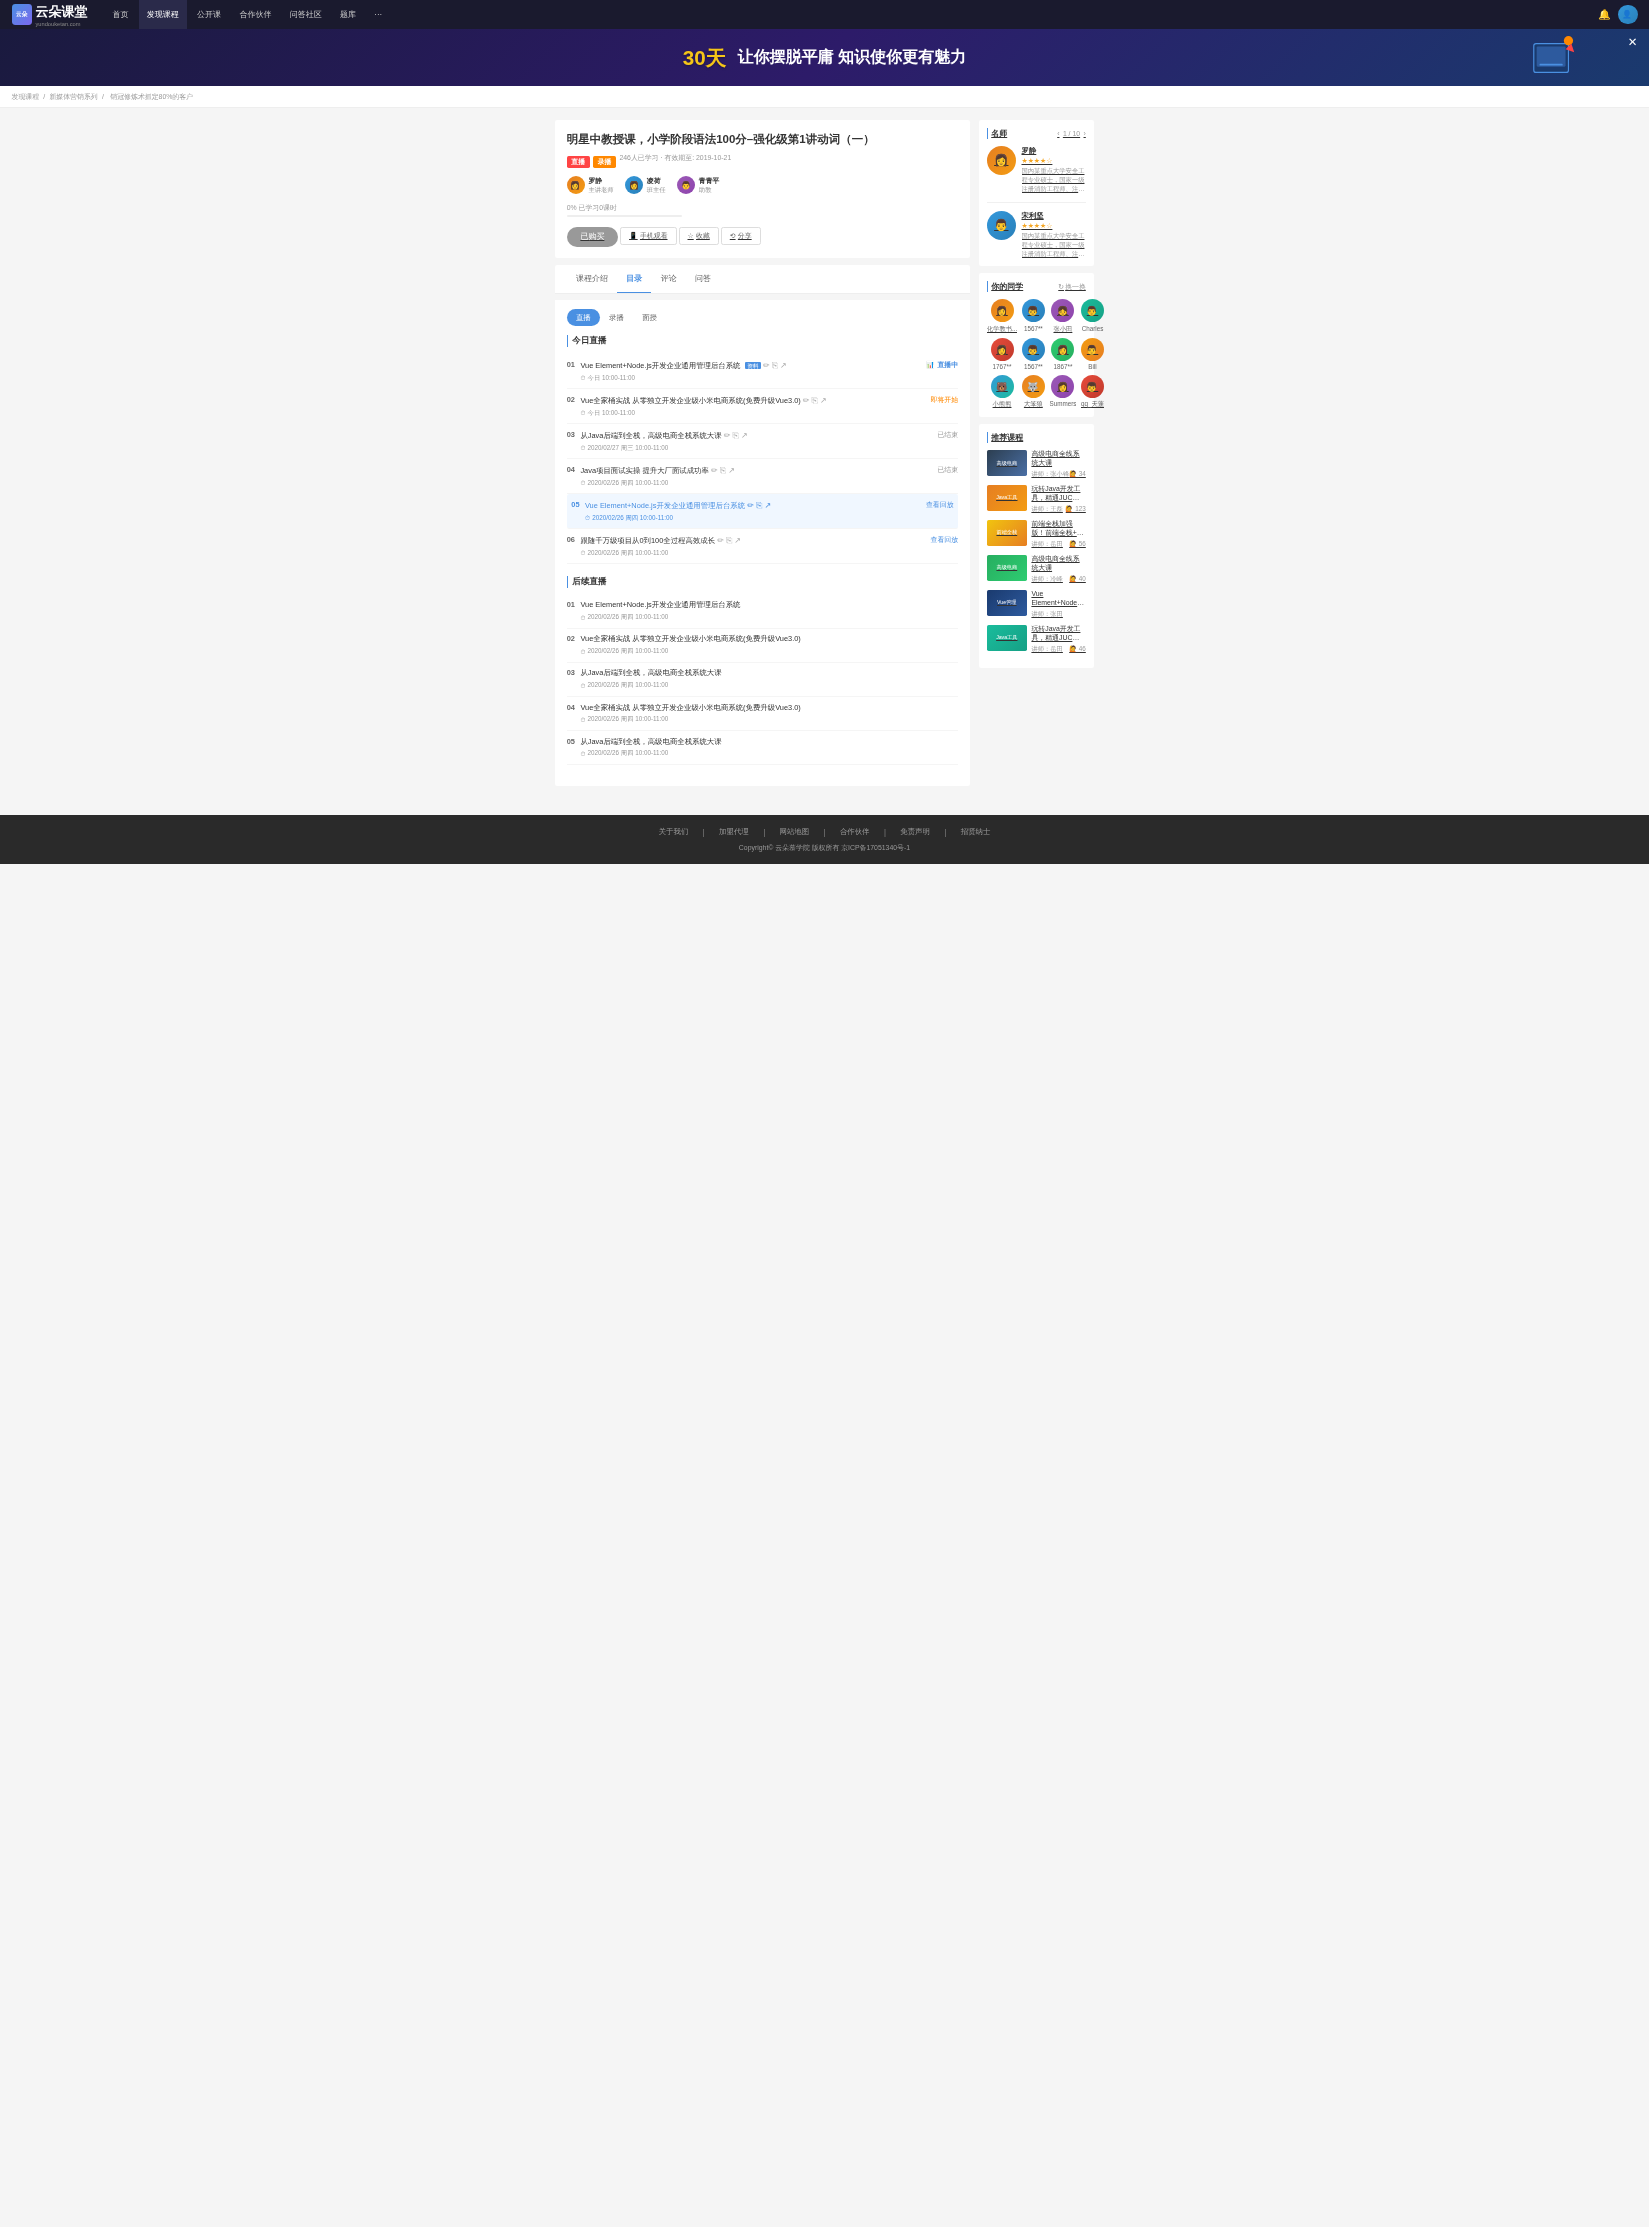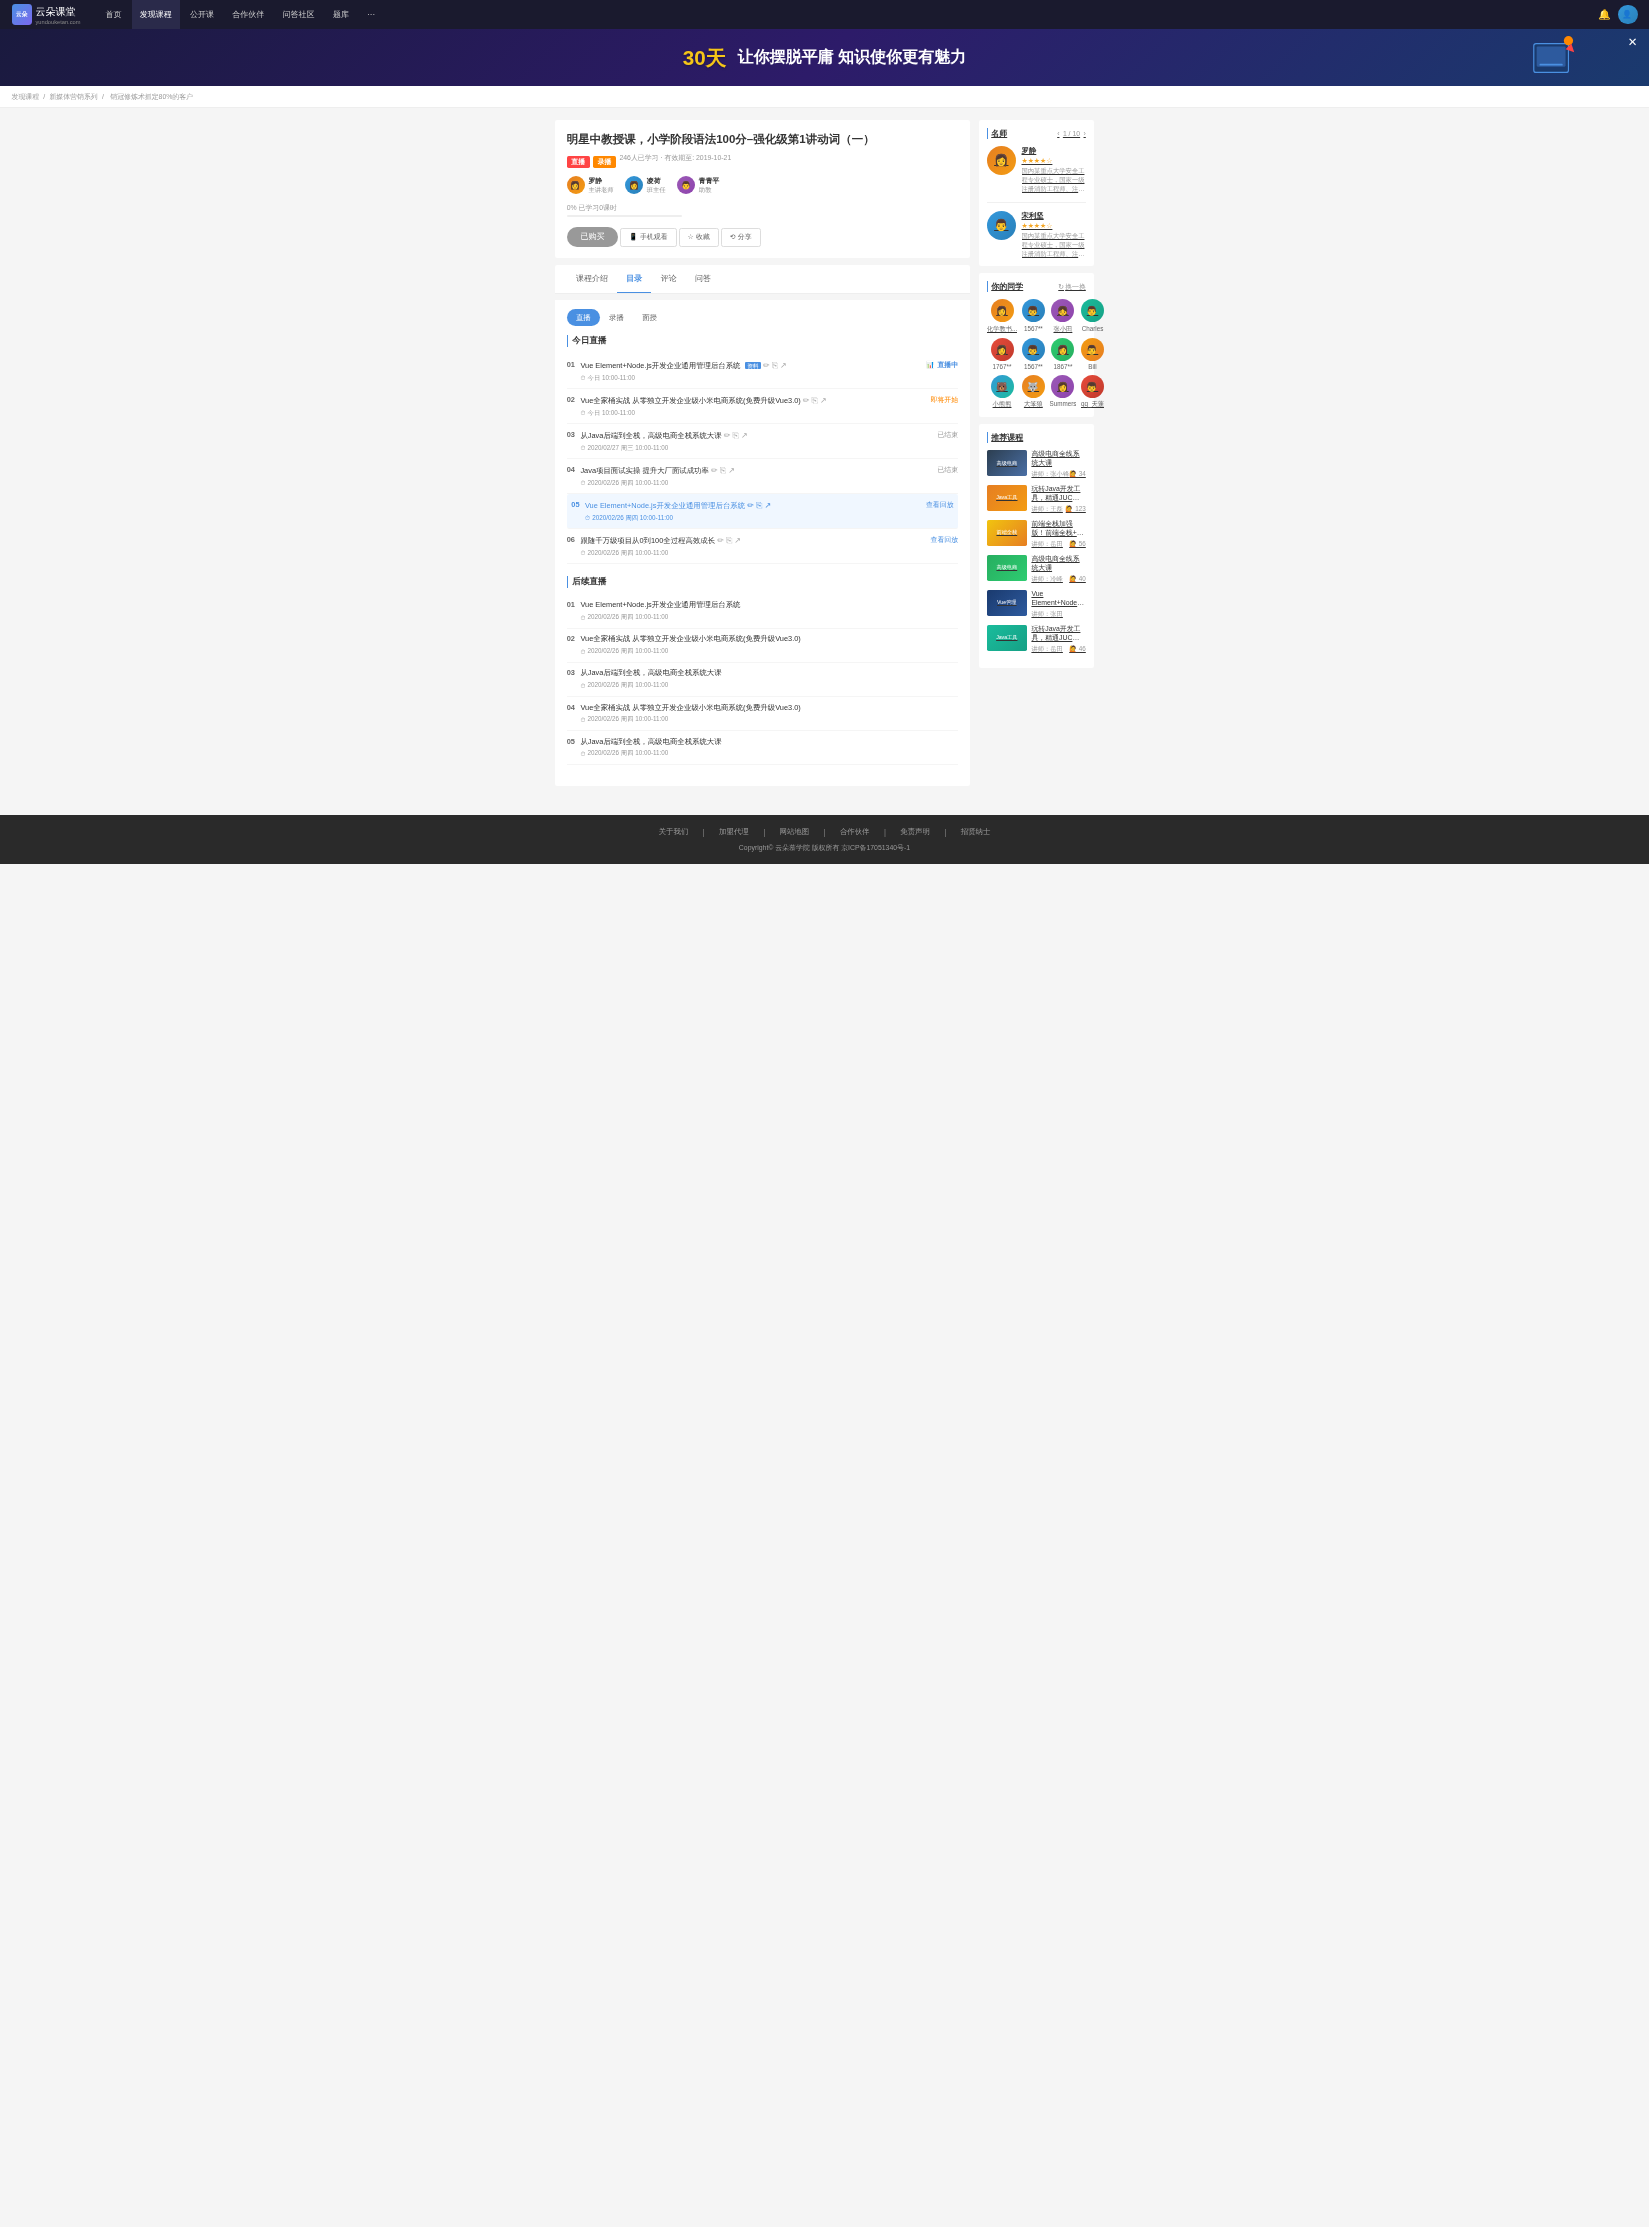--- a/index.html
+++ b/index.html
@@ -45,21 +45,21 @@
     .teachers { display: flex; gap: 11.5px; margin-bottom: 8px; }
     .teacher { display: flex; align-items: center; gap: 3.4px; }
     .teacher-avatar { width: 18.3px; height: 18.3px; border-radius: 50%; background: #ddd; overflow: hidden; }
     .teacher-info { font-size: 6.9px; }
     .teacher-name { color: #333; font-weight: bold; }
     .teacher-role { color: #999; font-size: 6.3px; }
     .progress-bar-wrap { margin-bottom: 9.2px; }
     .progress-label { font-size: 6.9px; color: #999; margin-bottom: 2.3px; }
     .progress-bar { height: 2.3px; background: #eee; border-radius: 1.1px; width: 115px; }
     .progress-fill { height: 100%; background: #4a90e2; border-radius: 1.1px; }
-    .course-actions { display: flex; align-items: flex-end; gap: 2px; }
+    .course-actions { display: flex; align-items: flex-start; gap: 2px; text-decoration: underline; }
     .btn-buy { background: #999; color: white; border: none; padding: 4.6px 13.7px; border-radius: 11.5px; font-size: 8px; cursor: pointer; }
     .btn-secondary { background: none; border: 0.6px solid #ddd; color: #666; padding: 3.4px 8px; border-radius: 2.3px; font-size: 6.9px; cursor: pointer; display: flex; align-items: center; gap: 2.3px; }
 
     
     .tabs-container { background: white; padding: 0 11.5px; border-radius: 2.3px 2.3px 0 0; margin-bottom: 6px; border-bottom: 0.6px solid #eee; }
     .tabs { display: flex; }
     .tab { padding: 8px 9.2px; font-size: 8px; color: #666; cursor: pointer; border-bottom: 1.1px solid transparent; }
     .tab.active { color: #4a90e2; border-bottom-color: #4a90e2; font-weight: bold; }
 
     
@@ -146,21 +146,21 @@
     .avatar-color-7 { background: linear-gradient(135deg, #f39c12, #e67e22); }
     .avatar-color-8 { background: linear-gradient(135deg, #3498db, #1abc9c); }
   </style>
 </head>
 <body>
 
 <nav class="nav">
   <div class="nav-logo">
     <div class="nav-logo-icon">云朵</div>
     <div class="nav-logo-text">
-      <div style="font-size:10px;font-weight:normal;">云朵课堂</div>
+      <div style="font-size:13px;font-weight:bold;">云朵课堂</div>
       <div style="font-size:5.7px;color:#888;">yundouketan.com</div>
     </div>
   </div>
   <div class="nav-items">
     <div class="nav-item">首页</div>
     <div class="nav-item active">发现课程</div>
     <div class="nav-item">公开课</div>
     <div class="nav-item">合作伙伴</div>
     <div class="nav-item">问答社区</div>
     <div class="nav-item">题库</div>

